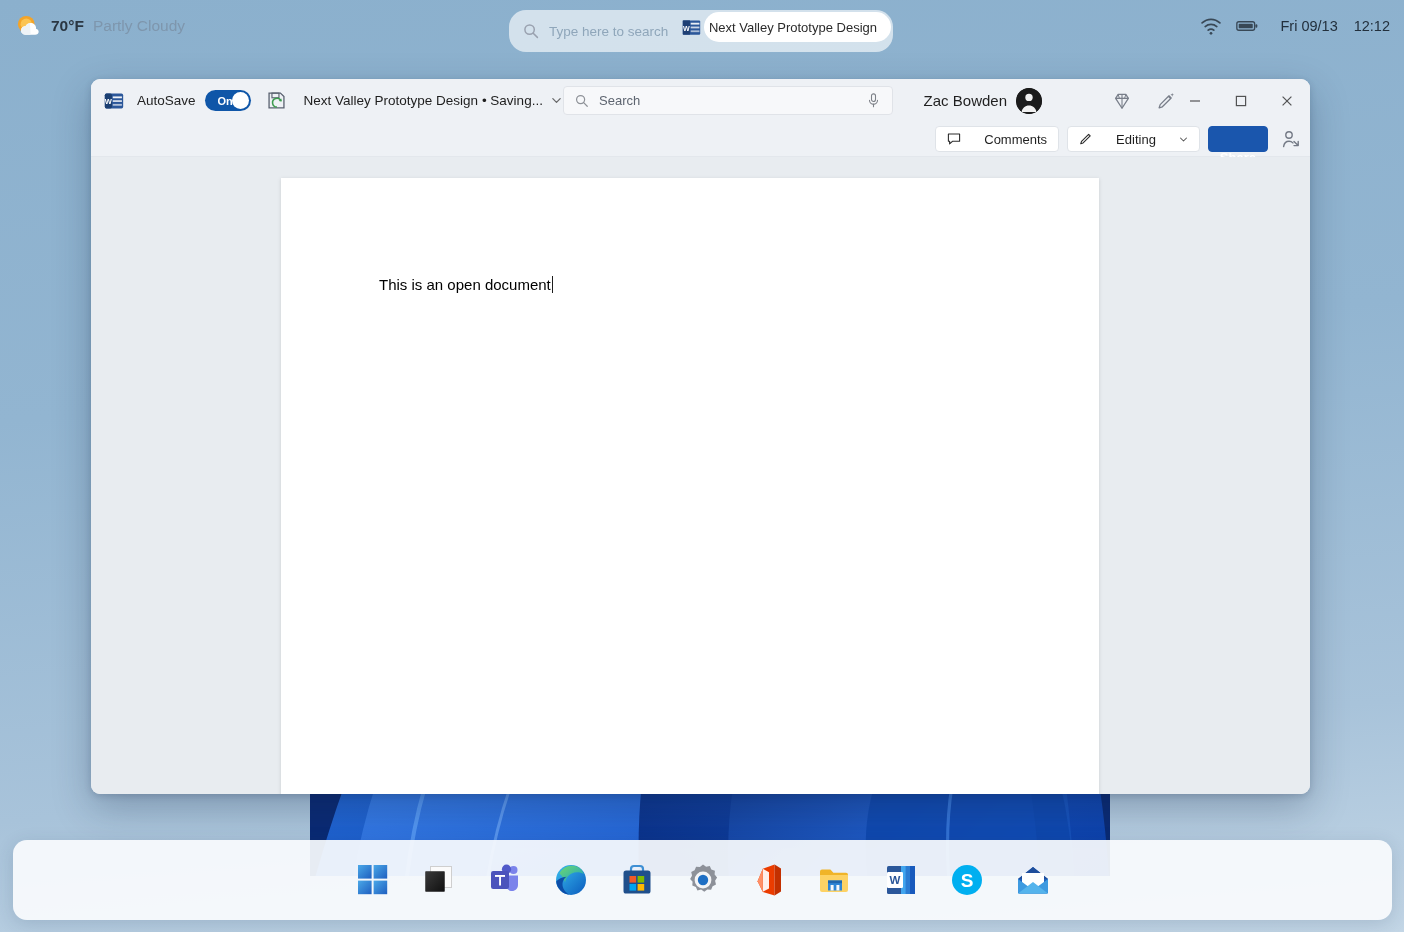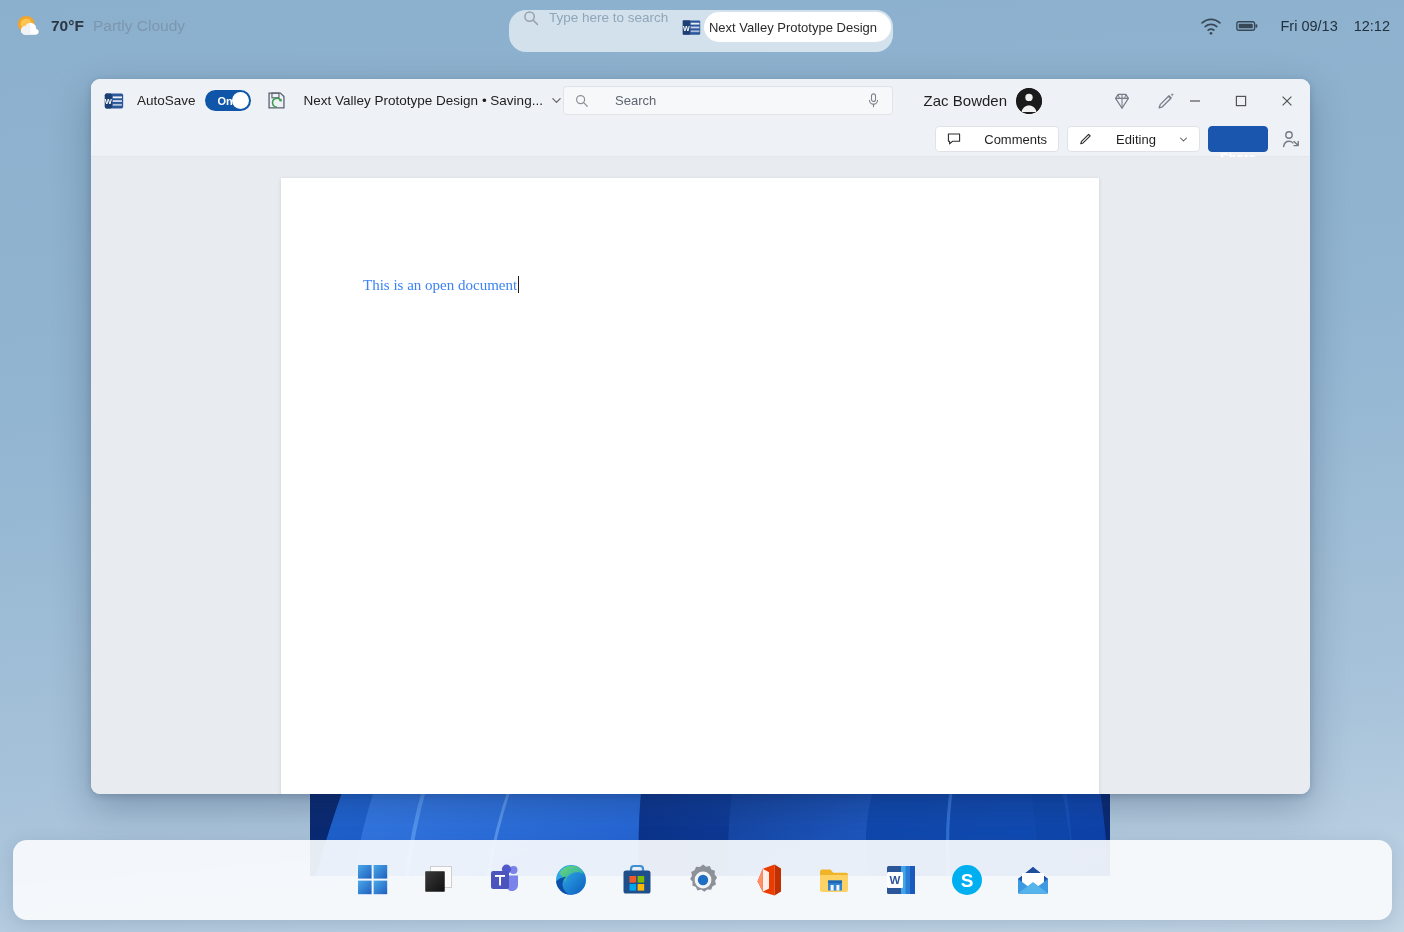--- a/index.html
+++ b/index.html
@@ -32,21 +32,21 @@
     display: flex; align-items: center; gap: 9px;
     margin-left: 14px;
   }
   .weather-icon { width: 28px; height: 28px; }
   .weather-temp { font-size: 15.5px; font-weight: bold; color: #2a3642; }
   .weather-desc { font-size: 15.5px; color: #7e96ad; }
 
   .tb-search {
     position: absolute; left: 509px; top: 10px; width: 384px; height: 42px;
     background: rgba(255,255,255,0.62); border-radius: 17px;
-    display: flex; align-items: flex-start;
+    display: flex; align-items: center;
   }
   .tb-search .mag { margin-left: 14px; width: 16px; height: 16px; opacity: .45; }
   .tb-search .ph { margin-left: 10px; font-size: 13.5px; color: #8fa6ba; }
   .tb-chip {
     position: absolute; right: 2px; top: 2px; height: 30px;
     display: flex; align-items: center; gap: 8px;
     padding-right: 14px;
   }
   .tb-chip-pill {
     position: absolute; left: 26px; right: 0; top: 0; bottom: 0;
@@ -90,21 +90,21 @@
   .save-icon { margin-left: 15px; width: 21px; height: 21px; }
   .doc-title { margin-left: 17px; font-size: 13.5px; color: #1e1e1e; white-space: nowrap; }
   .title-chev { margin-left: 8px; width: 11px; height: 11px; opacity: .75; }
 
   .word-search {
     position: absolute; left: 472px; top: 7px; width: 330px; height: 29px;
     background: #f7f8fa; border: 1px solid #e0e3e8; border-radius: 4px;
     display: flex; align-items: center;
   }
   .word-search .mag2 { margin-left: 11px; width: 14px; height: 14px; opacity: .6; }
-  .word-search .ph2 { margin-left: 26px; font-size: 13px; color: #5e6570; }
+  .word-search .ph2 { margin-left: 10px; font-size: 13px; color: #5e6570; }
   .word-search .mic { position: absolute; right: 12px; width: 13px; height: 15px; opacity: .7; }
 
   .user-area { position: absolute; right: 268px; display: flex; align-items: center; gap: 9px; }
   .user-name { font-size: 15px; color: #1f1f1f; }
   .avatar {
     width: 26px; height: 26px; border-radius: 50%; background: #1b1b1b;
     display: flex; align-items: flex-end; justify-content: center; overflow: hidden;
   }
 
   .tb-right-icons { position: absolute; right: 134px; display: flex; align-items: center; gap: 24px; }
@@ -138,22 +138,22 @@
   .chev-sm { width: 9px; height: 9px; opacity: .8; }
   .share-person { width: 22px; height: 22px; opacity: .75; margin-left: 4px; }
 
   
   .canvas { flex: 1; background: #e8ecf0; position: relative; overflow: hidden; }
   .page {
     position: absolute; left: 190px; top: 21px; width: 818px; height: 660px;
     background: #fff; box-shadow: 0 1px 4px rgba(0,0,0,.13);
   }
   .doc-text {
-    position: absolute; left: 82px; top: 98px; font-size: 15px;
-    color: #3b82f6; font-family: Liberation Serif, serif;
+    position: absolute; left: 98px; top: 98px; font-size: 15px;
+    color: #000000; font-family: Liberation Sans, sans-serif;
   }
   .caret {
     display: inline-block; width: 1px; height: 17px; background: #1d1d1d;
     vertical-align: -3px; margin-left: 1px;
   }
 
   
   #taskbar {
     position: absolute; left: 13px; top: 840px; width: 1379px; height: 80px;
     background: rgba(249,251,253,0.93); border-radius: 14px;

